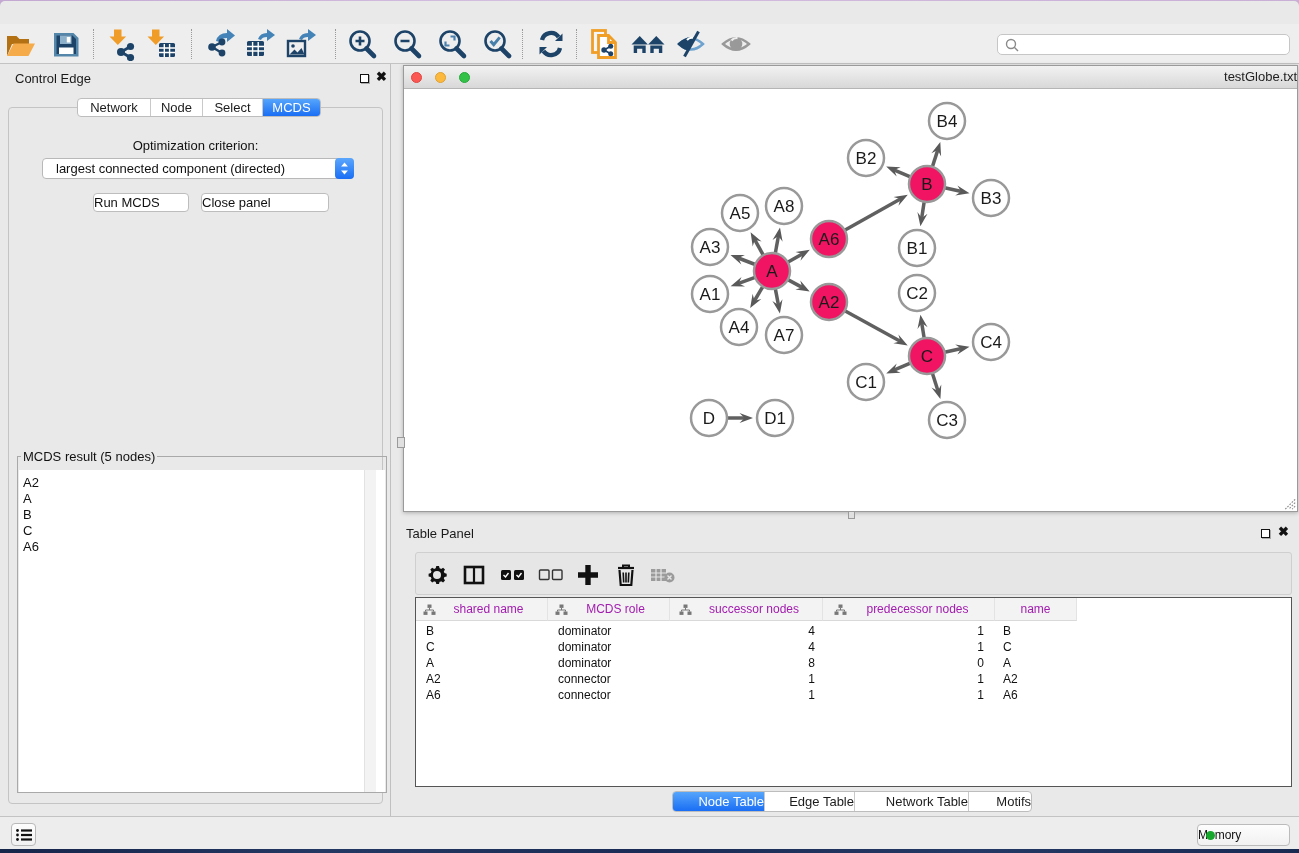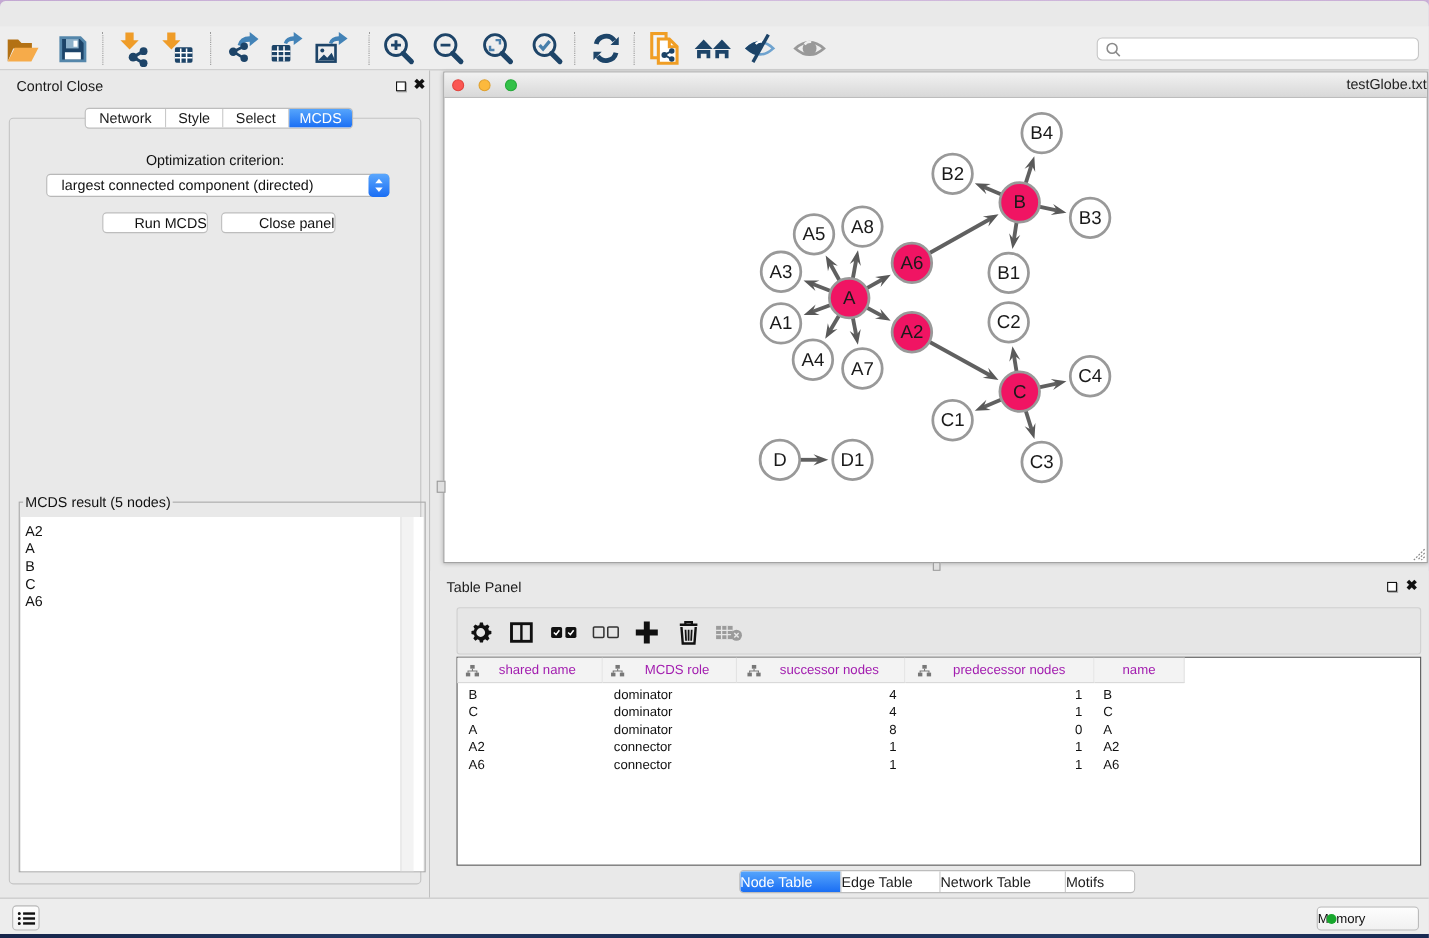--- a/index.html
+++ b/index.html
@@ -26,21 +26,21 @@
 .close-x { position:absolute; font-size:13px; font-weight:bold; color:#111; }
 
 #cptabs { position:absolute; left:77px; top:34px; height:19px; display:flex; border:1px solid #bdbdbd; border-radius:4px; background:#fff; overflow:hidden; }
 #cptabs div { font-size:13px; color:#1c1c1c; text-align:center; line-height:18px; border-right:1px solid #c9c9c9; }
 #cptabs div:last-child { border-right:none; }
 #cptabs .sel { background:linear-gradient(#56a5fc,#1a6ef4); color:#fff; }
 #cptabarea { position:absolute; left:8px; top:43px; width:375px; height:697px; border:1px solid #c4c4c4; border-radius:4px; background:#e9e9e9; }
 #optlabel { position:absolute; left:0; top:31px; width:100%; text-align:center; font-size:13px; color:#111; }
 #dropdown { position:absolute; left:34px; top:51px; width:312px; height:21px; background:#fff; border:1px solid #b8b8b8; border-radius:4px; font-size:13px; color:#111; line-height:19px; padding-left:13px; }
 #dropdown .stepper { position:absolute; right:-1px; top:-1px; width:19px; height:21px; border-radius:4px; background:linear-gradient(#5ba7fd,#1a6ef4); }
-.btn { position:absolute; height:19px; background:#fff; border:1px solid #bdbdbd; border-radius:4px; font-size:13px; color:#111; text-align:right; line-height:17px; }
+.btn { position:absolute; height:19px; background:#fff; border:1px solid #bdbdbd; border-radius:4px; font-size:13px; color:#111; text-align:left; line-height:17px; }
 #fieldset { position:absolute; left:9px; top:349px; width:370px; height:337px; border:1px solid #a9a9a9; }
 #fieldset legend { position:absolute; left:3px; top:-8px; background:#e9e9e9; font-size:13px; color:#111; padding:0 2px; }
 #mcdslist { position:absolute; left:1px; top:13px; width:366px; height:322px; background:#fff; font-size:13px; color:#111; padding:5px 0 0 4px; line-height:16px; }
 #mcdsscroll { position:absolute; right:9px; top:0px; width:12px; height:322px; background:#f3f3f3; border-left:1px solid #e2e2e2; }
 
 #statusbar { position:absolute; left:0; top:815px; width:100%; height:33px; background:#ededed; border-top:1px solid #c3c3c3; }
 #listbtn { position:absolute; left:11px; top:6px; width:25px; height:23px; background:linear-gradient(#fdfdfd,#f1f1f1); border:1px solid #b9b9b9; border-radius:4px; }
 #membtn { position:absolute; right:9px; top:7px; width:93px; height:22px; background:linear-gradient(#fdfdfd,#f1f1f1); border:1px solid #bbb; border-radius:4px; font-size:12px; color:#111; line-height:20px; }
 #membtn .dot { position:absolute; left:8px; top:6px; width:9px; height:9px; border-radius:50%; background:#17a72d; }
 
@@ -56,21 +56,21 @@
 #tpanel { position:absolute; left:391px; top:518px; width:908px; height:298px; background:#e9e9e9; }
 #ttoolbar { position:absolute; left:24px; top:33px; width:877px; height:43px; background:#e6e6e6; border:1px solid #cfcfcf; border-radius:3px; }
 #ttable { position:absolute; left:24px; top:78px; width:877px; height:190px; background:#fff; border:1px solid #555; }
 #thead { position:absolute; left:0; top:0; height:23px; display:flex; background:#f3f3f3; font-size:12px; color:#a21caf; }
 #thead .hc { border-right:1px solid #e3e3e3; border-bottom:1px solid #d9d9d9; background:#f3f3f3; text-align:center; line-height:22px; position:relative; }
 #tbody { position:absolute; left:0; top:23px; width:100%; font-size:12px; color:#111; padding-top:2px; }
 #tbody .tr { height:16px; line-height:16px; display:flex; }
 #tbody .td { padding:0 6px; }
 
 #btabs { position:absolute; left:281px; top:272px; height:21px; display:flex; border:1px solid #bdbdbd; border-radius:4px; background:#fff; overflow:hidden; }
-#btabs div { font-size:13px; color:#1c1c1c; text-align:left; line-height:20px; border-right:1px solid #c9c9c9; }
+#btabs div { font-size:13px; color:#1c1c1c; text-align:right; line-height:20px; border-right:1px solid #c9c9c9; }
 #btabs div:last-child { border-right:none; }
 #btabs .sel { background:linear-gradient(#56a5fc,#1a6ef4); color:#fff; }
 </style>
 </head>
 <body>
 <div id="deskbottom"></div>
 <div id="app">
 <div id="toolbar">
 
   <svg class="ticon" style="left:5px" width="32" height="34" viewBox="0 0 32 34">
@@ -203,42 +203,42 @@
   </svg>
   <div id="search">
     <svg width="16" height="16" viewBox="0 0 16 16" style="position:absolute;left:6px;top:2px">
       <circle cx="7" cy="7" r="4.5" fill="none" stroke="#8a8a8a" stroke-width="1.4"></circle>
       <path d="M10.3 10.3 L14 14" stroke="#8a8a8a" stroke-width="1.4"></path>
     </svg>
   </div>
 </div>
 
 <div id="cpanel">
-  <div class="ptitle">Control Close</div>
+  <div class="ptitle">Control Edge</div>
   <div class="float-ico" style="left:360px;top:10px"></div>
   <div class="close-x" style="left:376px;top:5px">✖</div>
   <div id="cptabarea"></div>
   <div id="cptabs">
     <div style="width:73px">Network</div>
-    <div style="width:52px">Style</div>
+    <div style="width:52px">Node</div>
     <div style="width:60px">Select</div>
     <div class="sel" style="width:57px">MCDS</div>
   </div>
   <div style="position:absolute;left:8px;top:43px;width:375px;height:697px;">
     <div id="dropdown">largest connected component (directed)
       <div class="stepper">
         <svg width="19" height="21" viewBox="0 0 19 21">
           <path d="M9.5 4.5 l3.4 4 h-6.8 z" fill="#fff"></path>
           <path d="M9.5 16.5 l3.4 -4 h-6.8 z" fill="#fff"></path>
         </svg>
       </div>
     </div>
     <div id="optlabel">Optimization criterion:</div>
     <div class="btn" style="left:85px;top:86px;width:96px;">Run MCDS</div>
-    <div class="btn" style="left:193px;top:86px;width:104px;">Close panel</div>
+    <div class="btn" style="left:193px;top:86px;width:128px;">Close panel</div>
     <div id="fieldset">
       <legend>MCDS result (5 nodes)</legend>
       <div id="mcdslist">A2<br>A<br>B<br>C<br>A6
         <div id="mcdsscroll"></div>
       </div>
     </div>
   </div>
 </div>
 
 <div id="netwin">

